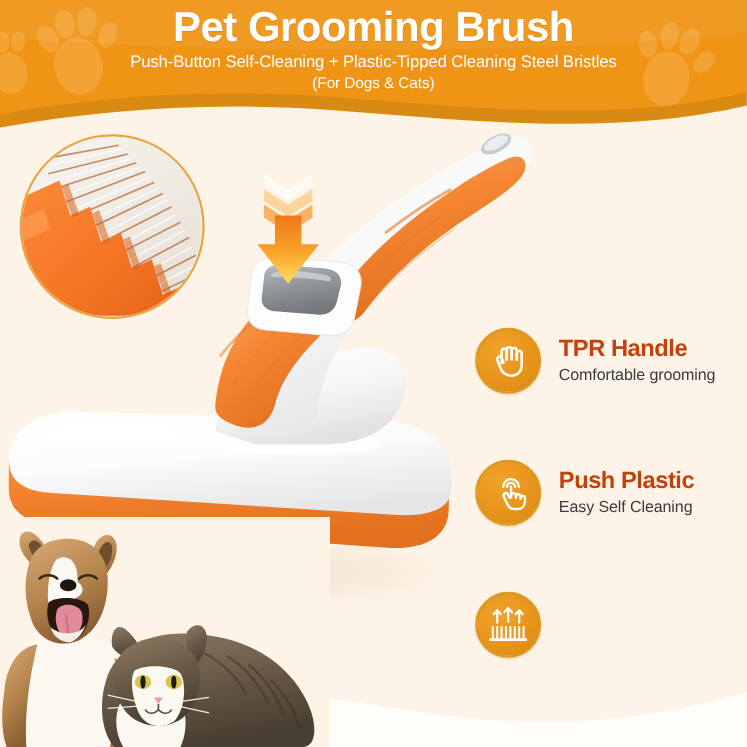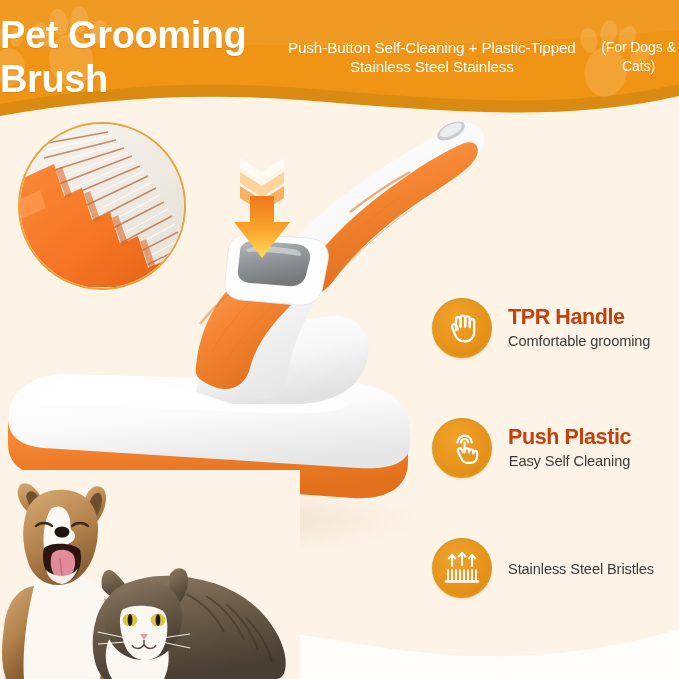--- a/index.html
+++ b/index.html
@@ -29,21 +29,21 @@
     position: absolute; top: 0; left: 0;
     width: 679px; height: 118px;
     z-index: 30;
   }
   .banner-svg { position: absolute; top: 0; left: 0; }
 
   .banner-text {
     position: absolute; top: 0; left: 0;
     width: 679px; height: 110px;
     z-index: 32;
-    display: flex; flex-direction: row;
+    display: flex; flex-direction: column;
     align-items: center; justify-content: flex-start;
     padding-top: 3px;
     pointer-events: none;
   }
   .banner-title {
     color: #ffffff;
     font-size: 38px;
     font-weight: bold;
     letter-spacing: -0.4px;
     line-height: 44px;
@@ -112,21 +112,20 @@
     letter-spacing: -0.4px;
     white-space: nowrap;
   }
   .feature-sub {
     font-size: 14.6px;
     color: #3b3b3b;
     line-height: 20px;
     letter-spacing: -0.1px;
     white-space: nowrap;
     margin-top: 1px;
-    text-align: center;
   }
 </style>
 </head>
 <body>
 
 <div id="page">
 
   <div class="product">
     <svg width="679" height="679" viewBox="0 0 679 679">
       <defs>
@@ -508,21 +507,20 @@
               <path d="M21 20 L21 30"></path>
                 <path d="M25 20 L25 30"></path>
               <path d="M29 20 L29 30"></path>
                 <path d="M33 20 L33 30"></path>
             </g>
             <path d="M3 31.5 L35 31.5" stroke-width="2.6"></path>
           </g>
         </svg>
       </div>
       <div class="feature-txt">
-        <div class="feature-sub">Stainless Steel Bristles</div>
       </div>
     </div>
   </div>
 
   <div class="banner">
     <svg class="banner-svg" width="679" height="118" viewBox="0 0 679 118">
       <defs>
         <clipPath id="clipBanner">
           <path d="M0 0 L679 0 L679 92 C560 120 430 106 300 96
                    C190 88 90 96 0 112 Z"></path>
@@ -558,18 +556,18 @@
           <ellipse cx="10" cy="7" rx="8.5" ry="12.5"></ellipse>
           <ellipse cx="29" cy="9" rx="8.5" ry="12.5" transform="rotate(14 29 9)"></ellipse>
         </g>
       </g>
 
       <path d="M0 0 L679 0 L679 30 C450 52 200 48 0 34 Z" fill="#ffffff" opacity="0.06"></path>
     </svg>
 
     <div class="banner-text">
       <div class="banner-title">Pet Grooming Brush</div>
-      <div class="banner-sub">Push-Button Self-Cleaning + Plastic-Tipped Stainless Steel Stainless</div>
+      <div class="banner-sub">Push-Button Self-Cleaning + Plastic-Tipped Cleaning Steel Bristles</div>
       <div class="banner-sub2">(For Dogs &amp; Cats)</div>
     </div>
   </div>
 
 </div>
 
 </body></html>

